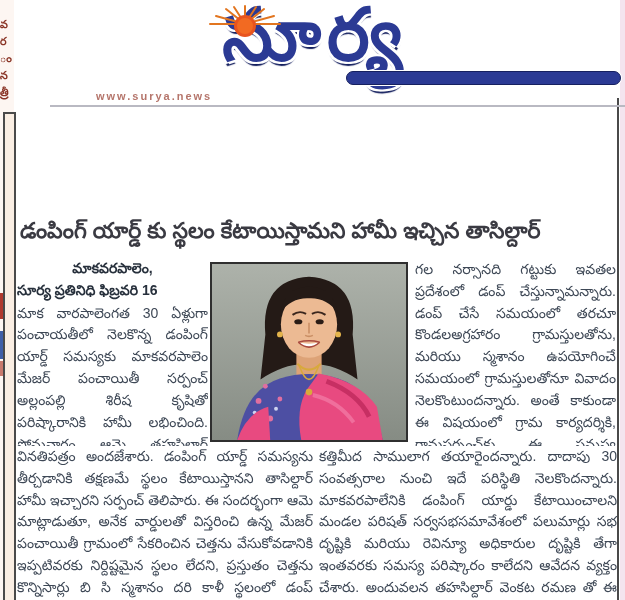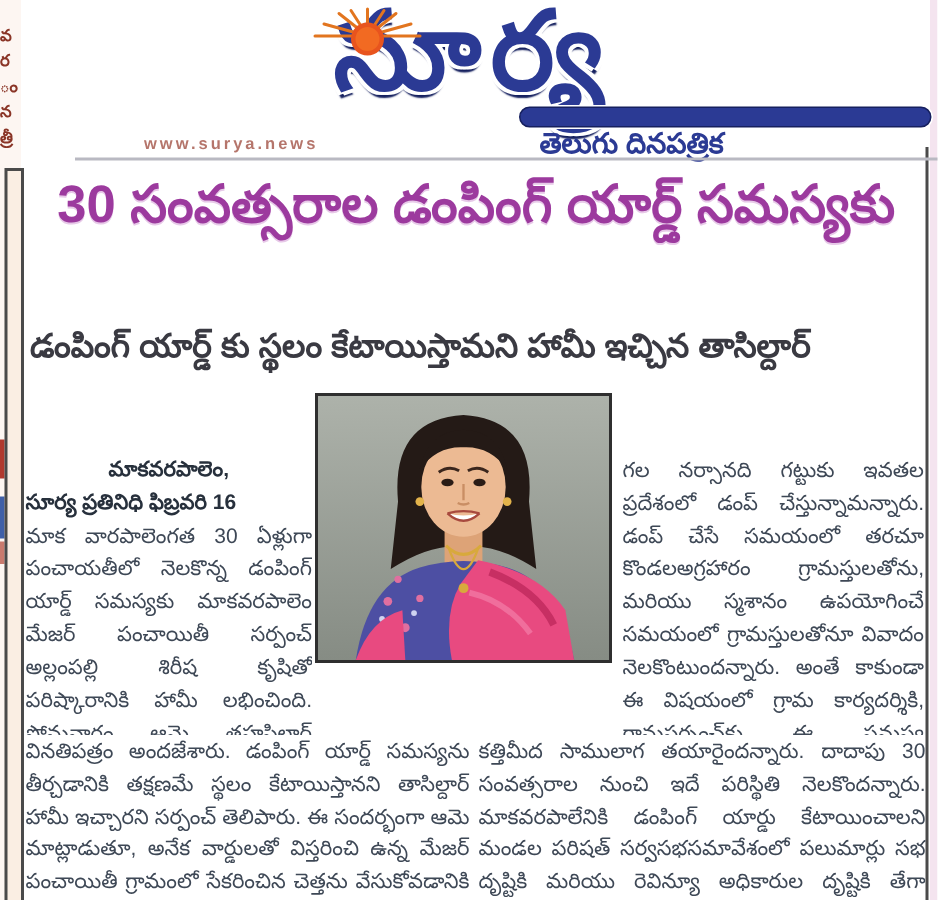--- a/index.html
+++ b/index.html
@@ -56,21 +56,21 @@
     font-size:35px;line-height:50px;font-weight:bold;color:#9c3a9e;
     text-shadow:0 1px 0 #e7c9e8;
   }
   .subheadline{
     position:absolute;left:20px;top:218px;width:595px;text-align:left;
     font-size:22px;font-weight:bold;color:#3a3a42;
   }
   
   .body-text{
     position:absolute;font-size:14px;line-height:1.56;color:#3e4856;
-    text-align:justify;overflow:hidden;margin-top:44px;
+    text-align:justify;overflow:hidden;
   }
   .col1-top{left:17px;top:258px;width:191px;height:188px;}
   .col2-top{left:415px;top:259px;width:201px;height:187px;}
   .col1-bottom{left:17px;top:446px;width:296px;height:154px;}
   .col2-bottom{left:319px;top:446px;width:298px;height:154px;}
   .dateline{display:block;text-align:center;font-weight:bold;color:#27303c;}
   .byline{display:block;font-weight:bold;color:#27303c;margin-bottom:1px;}
   
   .photo{
     position:absolute;left:210px;top:262px;width:198px;height:180px;
@@ -110,26 +110,24 @@
         <line x1="39" y1="20" x2="74" y2="20"></line>
         <line x1="39" y1="20" x2="28" y2="3"></line>
         <line x1="39" y1="20" x2="50" y2="3"></line>
       </g>
       <circle cx="39" cy="22" r="11" fill="#e8541e"></circle>
       <circle cx="39" cy="22" r="8" fill="#f26a22"></circle>
     </svg>
   </div>
   <div class="masthead-url">www.surya.news</div>
   <div class="logo-bar"></div>
-  <div class="tagline">తెలుగు దినపత్రిక</div>
   <div class="masthead-rule"></div>
 </div>
 
 <div class="headline">
-  <div>30 సంవత్సరాల డంపింగ్ యార్డ్ సమస్యకు</div>
 </div>
 <div class="subheadline">డంపింగ్ యార్డ్ కు స్థలం కేటాయిస్తామని హామీ ఇచ్చిన తాసిల్దార్</div>
 
 <div class="photo">
   <svg viewBox="0 0 200 180" preserveAspectRatio="none">
     <defs>
       <linearGradient id="pg" x1="0" y1="0" x2="0" y2="1">
         <stop offset="0" stop-color="#adb2aa"></stop>
         <stop offset="1" stop-color="#868c84"></stop>
       </linearGradient>

